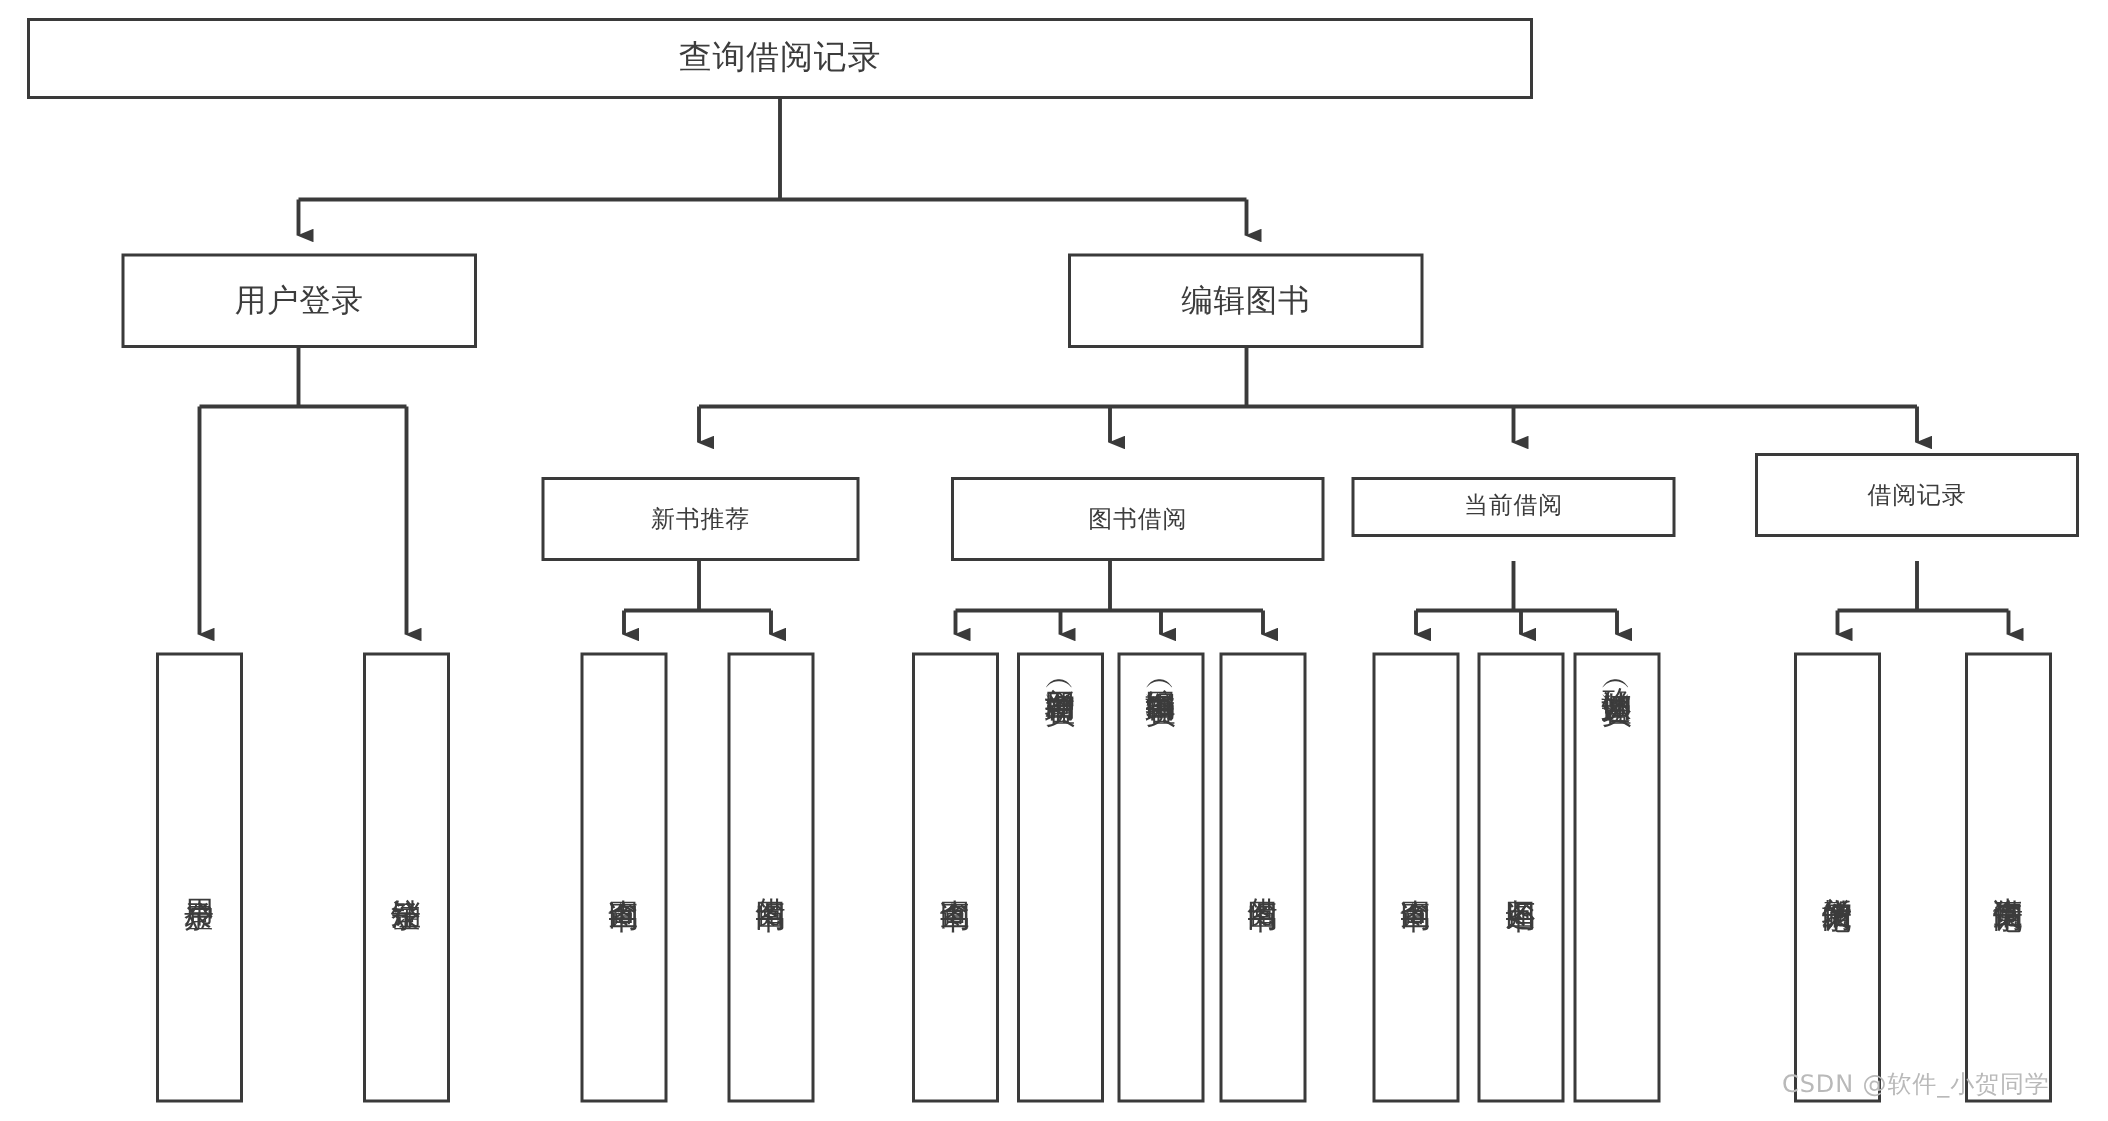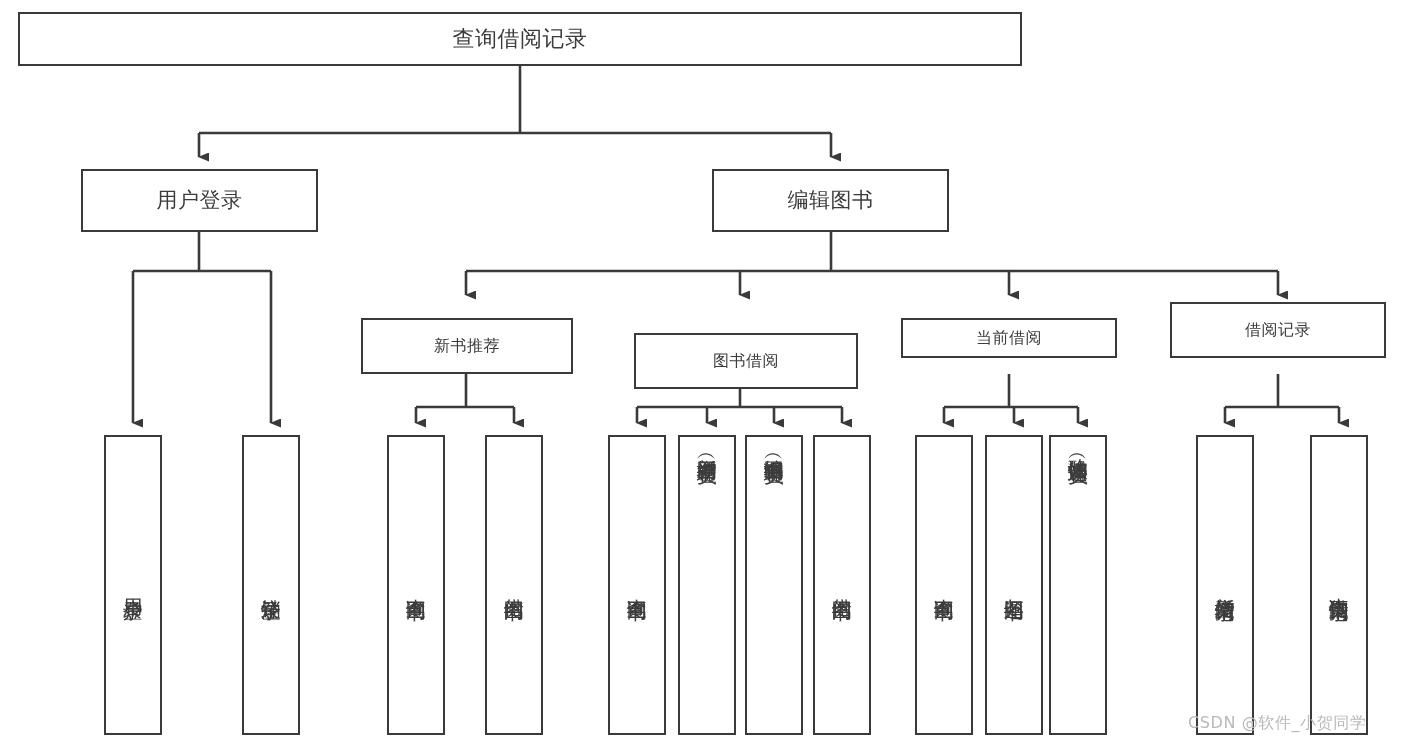--- a/index.html
+++ b/index.html
@@ -140,21 +140,21 @@
   <div class="node lvl2" style="left:81px; top:169px; width:237px; height:63px;">
     <span class="node-label">用户登录</span>
   </div>
   <div class="node lvl2" style="left:712px; top:169px; width:237px; height:63px;">
     <span class="node-label">编辑图书</span>
   </div>
 
   <div class="node lvl3" style="left:361px; top:318px; width:212px; height:56px;">
     <span class="node-label">新书推荐</span>
   </div>
-  <div class="node lvl3" style="left:634px; top:318px; width:224px; height:56px;margin-top:15px;">
+  <div class="node lvl3" style="left:634px; top:318px; width:249px; height:56px;">
     <span class="node-label">图书借阅</span>
   </div>
   <div class="node lvl3" style="left:901px; top:318px; width:216px; height:40px;font-family:Liberation Serif, serif;">
     <span class="node-label">当前借阅</span>
   </div>
   <div class="node lvl3" style="left:1170px; top:302px; width:216px; height:56px;">
     <span class="node-label">借阅记录</span>
   </div>
 
   <div class="node leaf centered" style="left:104px; top:435px; width:58px; height:300px;">

